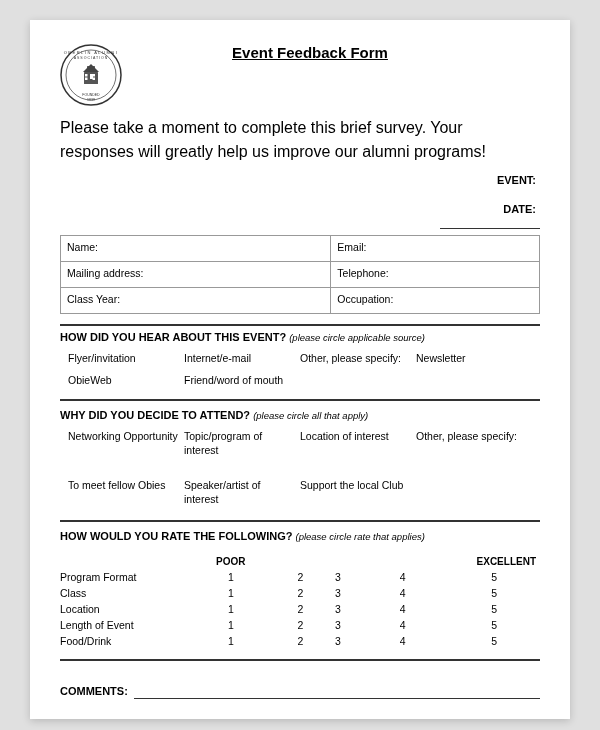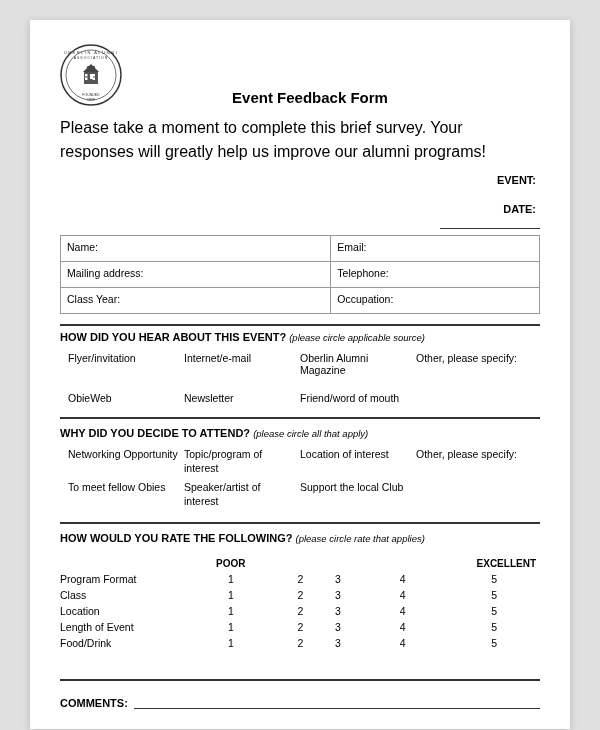--- a/index.html
+++ b/index.html
@@ -14,22 +14,23 @@
     }
     .page {
       width: 540px;
       background: #fff;
       margin: 20px auto;
       padding: 24px 30px 20px 30px;
       box-shadow: 0 2px 8px rgba(0,0,0,0.18);
     }
     .header {
       display: flex;
-      align-items: flex-end;
+      align-items: flex-start;
       margin-bottom: 10px;
+      text-decoration: underline;
     }
     .logo {
       width: 62px;
       height: 62px;
       margin-right: 20px;
       flex-shrink: 0;
     }
     .form-title {
       flex: 1;
       text-align: center;
@@ -84,30 +85,30 @@
       padding-top: 5px;
     }
     .section-header span.note {
       font-weight: normal;
       font-size: 9.5px;
       font-style: italic;
     }
     .hear-grid {
       display: grid;
       grid-template-columns: 1fr 1fr 1fr 1fr;
-      gap: 10px 0;
+      gap: 4px 0;
       margin-bottom: 8px;
       font-size: 10.5px;
       padding: 2px 8px;
     }
     .hear-grid .item { padding: 3px 0; }
     .attend-grid {
       display: grid;
       grid-template-columns: 1fr 1fr 1fr 1fr;
-      gap: 0 0;
+      gap: 16px 0;
       margin-bottom: 8px;
       font-size: 10.5px;
       padding: 2px 8px;
     }
     .attend-grid .item { padding: 3px 0; line-height: 1.3; }
     .rating-section { margin-bottom: 8px; }
     .rating-table {
       width: 100%;
       border-collapse: collapse;
       font-size: 10.5px;
@@ -124,27 +125,26 @@
       text-align: center;
       padding: 2px 4px;
     }
     .rating-table tbody td.item-col { text-align: left; padding-left: 0; }
     .excellent-label {
       text-align: right !important;
       font-weight: bold;
       font-size: 10px;
     }
     .comments-row {
-      margin-top: 28px;
+      margin-top: 10px;
       border-top: 2px solid #333;
-      padding-top: 14px;
+      padding-top: 24px;
       font-size: 11px;
       font-weight: bold;
       display: flex;
-      align-items: flex-end;
     }
     .comments-line {
       border-bottom: 1px solid #333;
       flex: 1;
       height: 14px;
       margin-left: 6px;
     }
     .divider-line {
       border-top: 2px solid #333;
       margin: 6px 0 4px 0;
@@ -208,24 +208,23 @@
     </tbody>
   </table>
 
   <div class="section-header">
     <span>HOW DID YOU HEAR ABOUT THIS EVENT?</span>
     <span class="note">(please circle applicable source)</span>
   </div>
   <div class="hear-grid">
     <div class="item">Flyer/invitation</div>
     <div class="item">Internet/e-mail</div>
-    <div class="item">Oberlin Alumni Magazine</div>
     <div class="item">Other, please specify:</div>
+    <div class="item">Newsletter</div>
     <div class="item">ObieWeb</div>
-    <div class="item">Newsletter</div>
     <div class="item">Friend/word of mouth</div>
     <div class="item"></div>
   </div>
 
   <div class="divider-line"></div>
   <div class="section-header" style="border-top:none;padding-top:0;">
     <span>WHY DID YOU DECIDE TO ATTEND?</span>
     <span class="note">(please circle all that apply)</span>
   </div>
   <div class="attend-grid">

